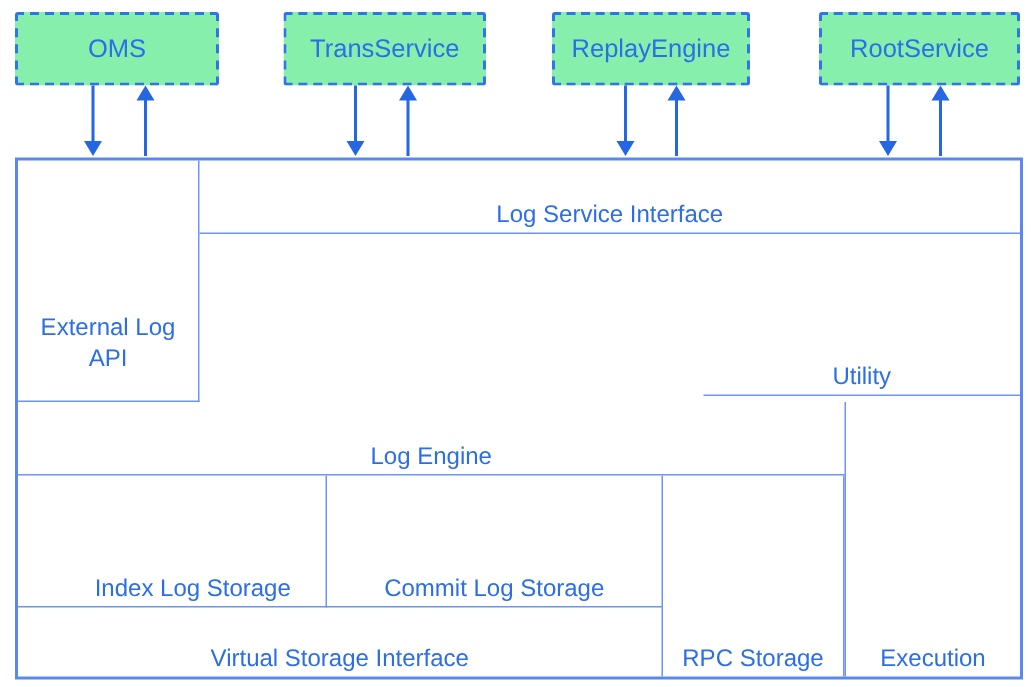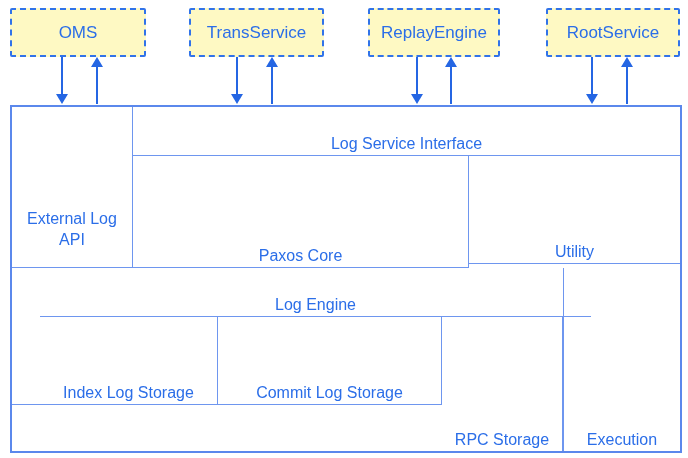--- a/index.html
+++ b/index.html
@@ -26,21 +26,21 @@
     top: 8px;
     height: 49px;
     box-sizing: border-box;
     border: 2px dashed var(--dash);
     border-radius: 2px;
     display: flex;
     align-items: center;
     justify-content: center;
     color: var(--txt);
     font-size: 17px;
-    background: #fef9c3;
+    background: #86efac;
   }
   .ext-oms    { left: 10px;  width: 136px; }
   .ext-trans  { left: 189px; width: 135px; }
   .ext-replay { left: 368px; width: 132px; }
   .ext-root   { left: 546px; width: 134px; }
 
   
   .arrow {
     position: absolute;
     top: 57px;
@@ -99,21 +99,21 @@
     border-right: 1px solid var(--line);
     border-bottom: 1px solid var(--line);
   }
   .cell.no-r { border-right: none; }
   .cell.no-b { border-bottom: none; }
 
   .c-ela    { left: 0;     top: 0;     width: 121px; height: 161px; padding: 16px 12px; }
   .c-lsi    { left: 121px; top: 0;     width: 547px; height: 49px;  }
   .c-paxos  { left: 121px; top: 49px;  width: 336px; height: 112px; }
   .c-util   { left: 457px; top: 45px;  width: 211px; height: 112px; }
-  .c-engine { left: 0;     top: 161px; width: 551px; height: 49px;  border-right: none; margin-left: 28px; }
+  .c-engine { left: 0;     top: 161px; width: 551px; height: 49px;  border-right: none; }
   .c-exec   { left: 551px; top: 161px; width: 117px; height: 183px; border-left: 1px solid var(--line); }
   .c-index  { left: 0;     top: 210px; width: 206px; height: 88px; padding-left: 28px;  }
   .c-commit { left: 206px; top: 210px; width: 224px; height: 88px;  }
   .c-rpc    { left: 430px; top: 210px; width: 121px; height: 134px; }
   .c-vsi    { left: 0;     top: 298px; width: 430px; height: 46px;  }
 </style>
 </head>
 <body>
 
 <div class="stage">
@@ -164,36 +164,36 @@
       <span class="head"></span>
     </div>
 
   <div class="main">
     <div class="cell c-ela">
       <span>External Log API</span>
     </div>
     <div class="cell c-lsi no-r">
       <span>Log Service Interface</span>
     </div>
-    <div class="cell c-paxos">
-      <span>Paxos Core</span>
-    </div>
     <div class="cell c-util no-r">
       <span>Utility</span>
     </div>
     <div class="cell c-engine">
       <span>Log Engine</span>
     </div>
     <div class="cell c-exec no-r no-b">
       <span>Execution</span>
     </div>
     <div class="cell c-index">
       <span>Index Log Storage</span>
     </div>
     <div class="cell c-commit">
       <span>Commit Log Storage</span>
     </div>
     <div class="cell c-rpc no-b">
       <span>RPC Storage</span>
     </div>
+    <div class="cell c-vsi no-b">
+      <span>Virtual Storage Interface</span>
+    </div>
   </div>
 
 </div>
 
 </body></html>

